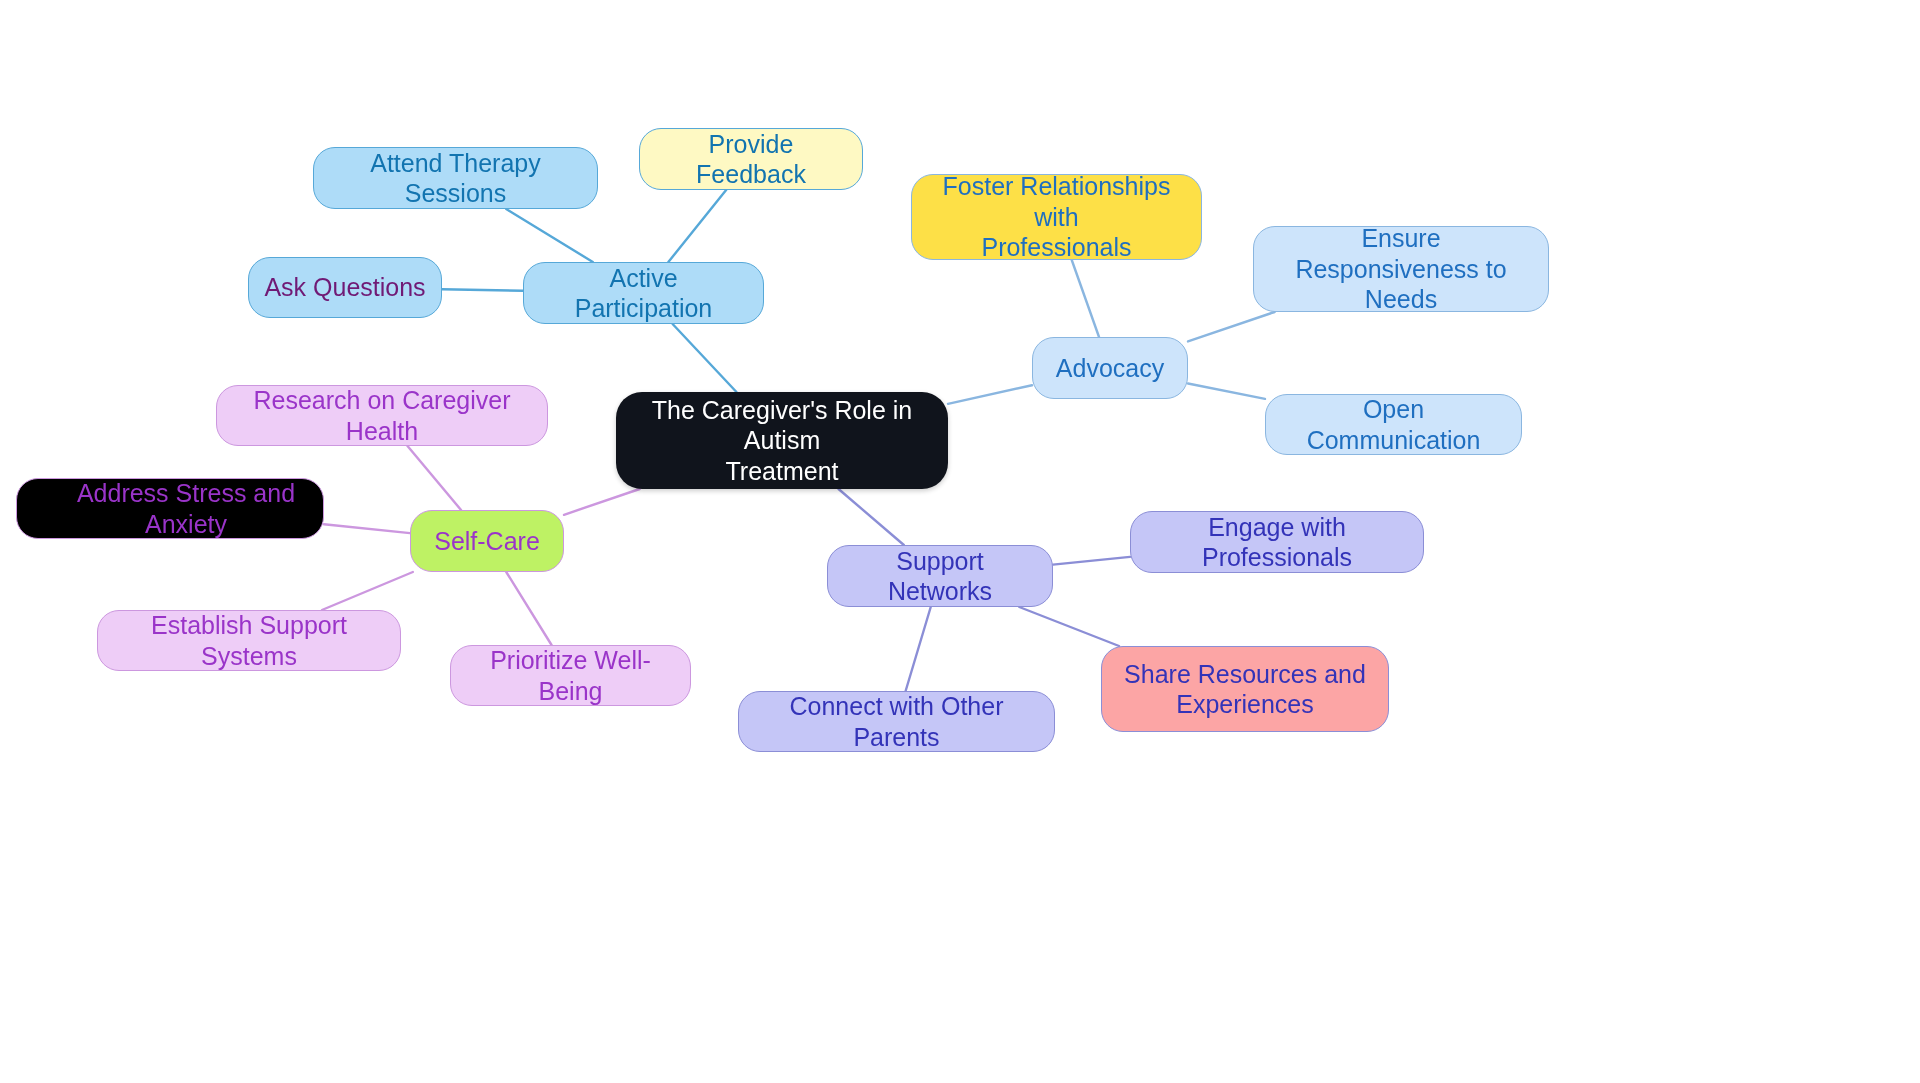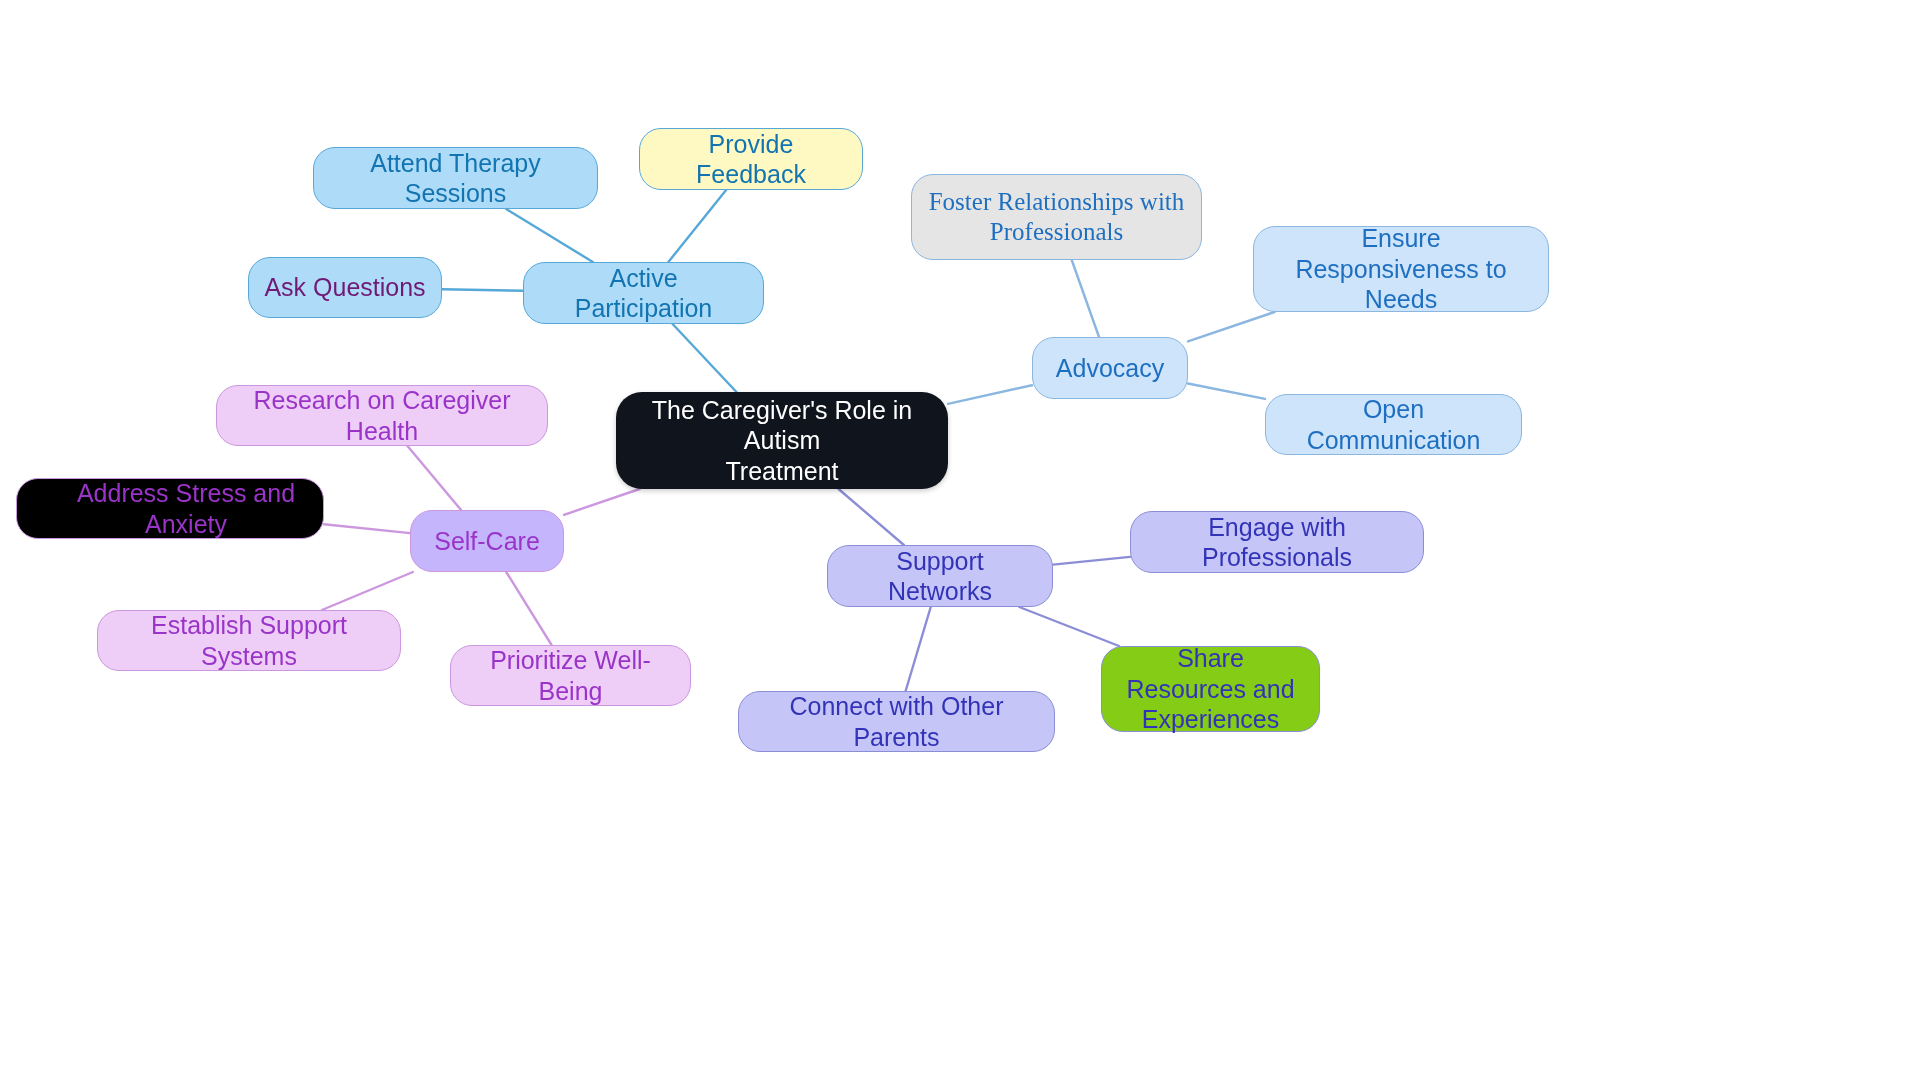--- a/index.html
+++ b/index.html
@@ -78,30 +78,30 @@
 
   <div class="node root" style="left: 616px; top: 392px; width: 332px; height: 97px;">The Caregiver's Role in Autism
 Treatment</div>
 
   <div class="node branch" style="left: 523px; top: 262px; width: 241px; height: 62px; background: rgb(174, 220, 248); border-color: rgb(86, 168, 216); color: rgb(18, 116, 176);">Active Participation</div>
   <div class="node leaf" style="left: 313px; top: 147px; width: 285px; height: 62px; background: rgb(174, 220, 248); border-color: rgb(86, 168, 216); color: rgb(18, 116, 176);">Attend Therapy Sessions</div>
   <div class="node leaf" style="left: 639px; top: 128px; width: 224px; height: 62px; background: #fef9c3; border-color: rgb(86, 168, 216); color: rgb(18, 116, 176);">Provide Feedback</div>
   <div class="node leaf" style="left: 248px; top: 257px; width: 194px; height: 61px; background: rgb(174, 220, 248); border-color: rgb(86, 168, 216); color: #701a75;">Ask Questions</div>
 
   <div class="node branch" style="left: 1032px; top: 337px; width: 156px; height: 62px; background: rgb(205, 228, 251); border-color: rgb(138, 182, 224); color: rgb(31, 111, 192);">Advocacy</div>
-  <div class="node leaf" style="left: 911px; top: 174px; width: 291px; height: 86px; background: #e5e5e5; border-color: rgb(138, 182, 224); color: rgb(31, 111, 192); font-family: Liberation Serif, serif;">Foster Relationships with
+  <div class="node leaf" style="left: 911px; top: 174px; width: 291px; height: 86px; background: #fde047; border-color: rgb(138, 182, 224); color: rgb(31, 111, 192);">Foster Relationships with
 Professionals</div>
   <div class="node leaf" style="left: 1253px; top: 226px; width: 296px; height: 86px; background: rgb(205, 228, 251); border-color: rgb(138, 182, 224); color: rgb(31, 111, 192);">Ensure Responsiveness to
 Needs</div>
   <div class="node leaf" style="left: 1265px; top: 394px; width: 257px; height: 61px; background: rgb(205, 228, 251); border-color: rgb(138, 182, 224); color: rgb(31, 111, 192); text-align: center;">Open Communication</div>
 
   <div class="node branch" style="left: 827px; top: 545px; width: 226px; height: 62px; background: rgb(197, 198, 247); border-color: rgb(139, 142, 214); color: rgb(51, 51, 184);">Support Networks</div>
   <div class="node leaf" style="left: 1130px; top: 511px; width: 294px; height: 62px; background: rgb(197, 198, 247); border-color: rgb(139, 142, 214); color: rgb(51, 51, 184);">Engage with Professionals</div>
-  <div class="node leaf" style="left: 1101px; top: 646px; width: 219px; height: 86px; background: #84cc16; border-color: rgb(139, 142, 214); color: rgb(51, 51, 184);">Share Resources and
+  <div class="node leaf" style="left: 1101px; top: 646px; width: 288px; height: 86px; background: #fca5a5; border-color: rgb(139, 142, 214); color: rgb(51, 51, 184);">Share Resources and
 Experiences</div>
   <div class="node leaf" style="left: 738px; top: 691px; width: 317px; height: 61px; background: rgb(197, 198, 247); border-color: rgb(139, 142, 214); color: rgb(51, 51, 184);">Connect with Other Parents</div>
 
-  <div class="node branch" style="left: 410px; top: 510px; width: 154px; height: 62px; background: #c4b5fd; border-color: rgb(204, 151, 223); color: rgb(154, 52, 201);">Self-Care</div>
+  <div class="node branch" style="left: 410px; top: 510px; width: 154px; height: 62px; background: #bef264; border-color: rgb(204, 151, 223); color: rgb(154, 52, 201);">Self-Care</div>
   <div class="node leaf" style="left: 216px; top: 385px; width: 332px; height: 61px; background: rgb(238, 205, 247); border-color: rgb(204, 151, 223); color: rgb(154, 52, 201);">Research on Caregiver Health</div>
   <div class="node leaf" style="left: 16px; top: 478px; width: 308px; height: 61px; background: #000000; border-color: rgb(204, 151, 223); color: rgb(154, 52, 201); padding-left: 46px;">Address Stress and Anxiety</div>
   <div class="node leaf" style="left: 97px; top: 610px; width: 304px; height: 61px; background: rgb(238, 205, 247); border-color: rgb(204, 151, 223); color: rgb(154, 52, 201);">Establish Support Systems</div>
   <div class="node leaf" style="left: 450px; top: 645px; width: 241px; height: 61px; background: rgb(238, 205, 247); border-color: rgb(204, 151, 223); color: rgb(154, 52, 201);">Prioritize Well-Being</div>
 </div>
 
 </body></html>

